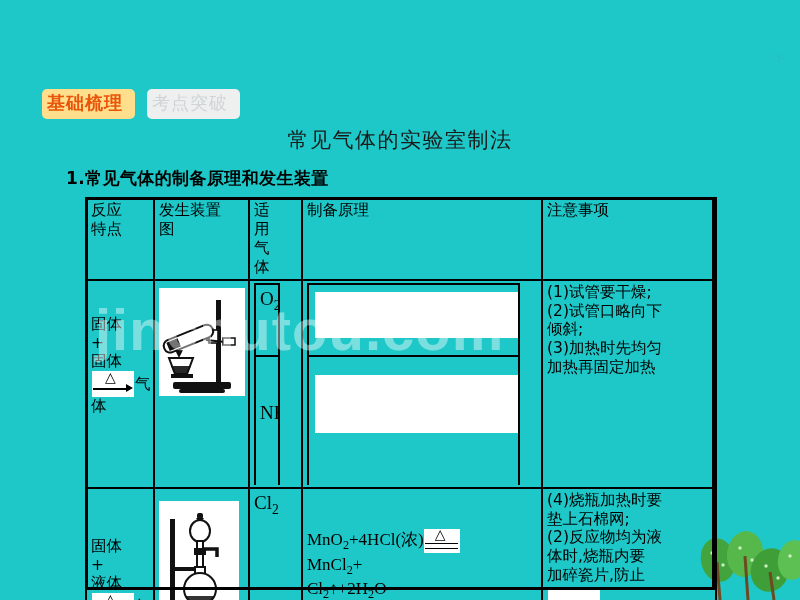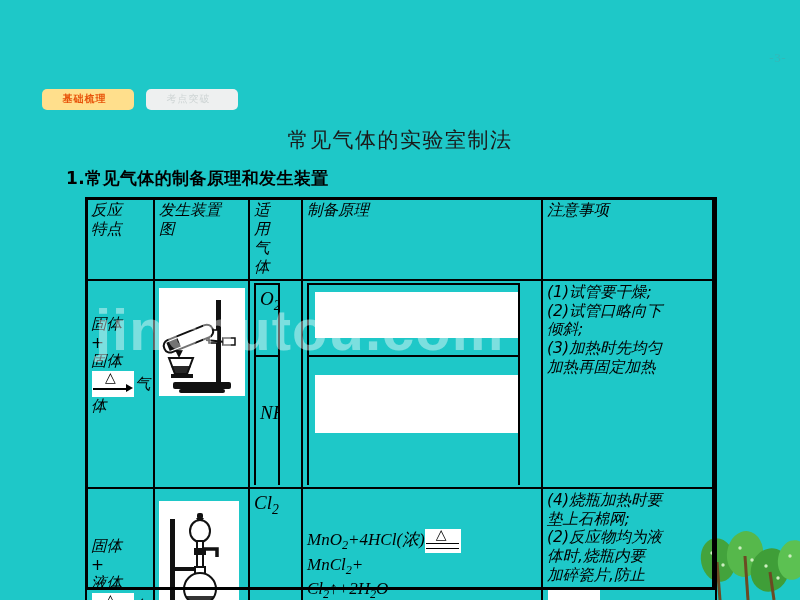--- a/index.html
+++ b/index.html
@@ -26,21 +26,21 @@
 
   
   .tabs {
     position: absolute;
     left: 42px; top: 89px;
     display: flex;
     gap: 12px;
   }
   .tab {
     border-radius: 5px;
-    font-size: 10px;
+    font-size: 18px;
     padding: 4px 12px 5px 5px;
     line-height: 1.15;
     letter-spacing: 1px;
     white-space: nowrap;
     font-family: "DejaVu Sans", sans-serif;
   }
   .tab-active {
     background: #ffdf8c;
     color: #e8540a;
     font-weight: bold;
@@ -103,21 +103,20 @@
   }
   table.gas-table td {
     border: 2px solid #000;
     vertical-align: top;
     padding: 2px 21px 2px 4px;
     font-size: 15.5px;
     line-height: 1.22;
     color: #000;
     font-family: "DejaVu Sans", sans-serif;
     overflow: hidden;
-    font-style: italic;
   }
   .outer-border {
     position: absolute;
     left: 85px; top: 197px;
     width: 630px; height: 393px;
     border: 3px solid #000;
     pointer-events: none;
     z-index: 4;
   }
   .col-a { width: 68px; }

